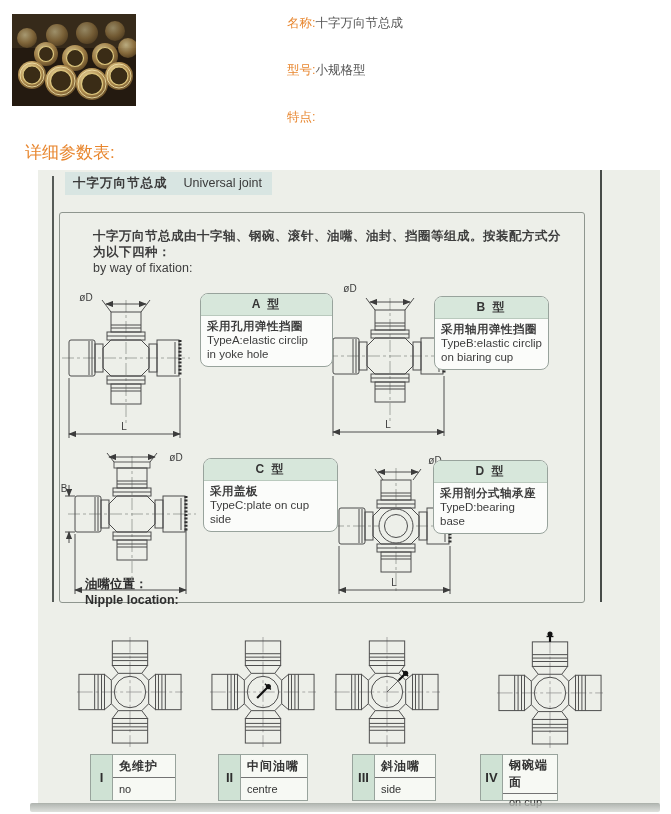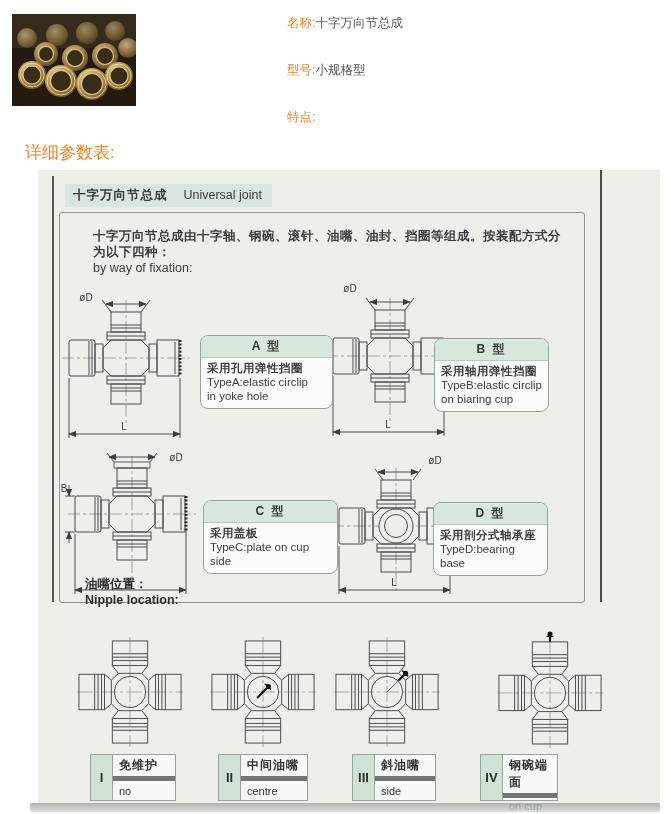--- a/index.html
+++ b/index.html
@@ -10,45 +10,45 @@
   .info-row{position:absolute;left:287px;font-size:12.5px;white-space:nowrap;}
   .lbl{color:#e8862e;}
   .val{color:#555;}
   #detail-label{position:absolute;left:25px;top:141px;font-size:17px;color:#e8862e;}
   
   #sheet{position:absolute;left:38px;top:170px;width:622px;height:634px;
          background:#edefe9;}
   #sheet-bottom-edge{position:absolute;left:30px;top:803px;width:630px;height:9px;
          background:linear-gradient(#9ba19b,#d6d9d4);border-radius:2px;opacity:.8;}
   .rule-v{position:absolute;width:2px;background:#565b57;}
-  #sheet-title{position:absolute;left:65px;top:184px;background:#d8e5e2;
+  #sheet-title{position:absolute;left:65px;top:172px;background:#d8e5e2;
          padding:3px 10px 3px 8px;font-size:12.5px;color:#3a3a3a;white-space:nowrap;}
   #sheet-title .zh{font-weight:bold;letter-spacing:1px;}
   #sheet-title .en{margin-left:16px;}
   #inner-box{position:absolute;left:59px;top:212px;width:524px;height:389px;
          border:1px solid #8f968f;border-radius:3px;}
   #desc{position:absolute;left:93px;top:228px;width:478px;font-size:12.5px;
         line-height:16px;color:#3d3d3d;}
   #desc .zh{font-weight:bold;letter-spacing:.5px;}
   
   .type-box{position:absolute;border:1px solid #98a39c;border-radius:8px;
-        background:#fbfcfa;overflow:hidden;margin-top:42px;}
+        background:#fbfcfa;overflow:hidden;}
   .type-box-header{background:#d7e7db;text-align:center;font-size:12px;font-weight:bold;
         color:#363636;padding:2px 0;letter-spacing:2px;border-bottom:1px solid #b9c9bd;}
   .type-box-body{padding:3px 6px 5px;font-size:11.5px;line-height:14px;color:#3c3c3c;}
   .type-box-body .zh{font-weight:600;letter-spacing:.5px;}
   
   #nipple-title{position:absolute;left:85px;top:576px;font-size:12.5px;font-weight:bold;
         color:#2e2e2e;line-height:16px;}
   .nip-table{position:absolute;display:flex;border:1px solid #98a39c;background:#f7f9f4;
         height:47px;box-sizing:border-box;}
   .nip-num{width:21px;background:#cfe2d4;border-right:1px solid #98a39c;display:flex;
         align-items:center;justify-content:center;font-weight:bold;font-size:13px;color:#2e2e2e;}
   .nip-cells{flex:1;display:flex;flex-direction:column;}
-  .nip-zh{flex:1;border-bottom:5px solid #737373;padding:2px 6px;font-size:12px;
+  .nip-zh{flex:1;border-bottom:1px solid #737373;padding:2px 6px;font-size:12px;
         font-weight:600;color:#333;display:flex;align-items:center;letter-spacing:1px;}
   .nip-en{flex:1;padding:2px 6px;font-size:11px;color:#333;display:flex;align-items:center;}
   svg{display:block;}
   svg text{font-family:"Liberation Sans",sans-serif;}
 </style>
 </head>
 <body>
 
 <div id="page">
 

